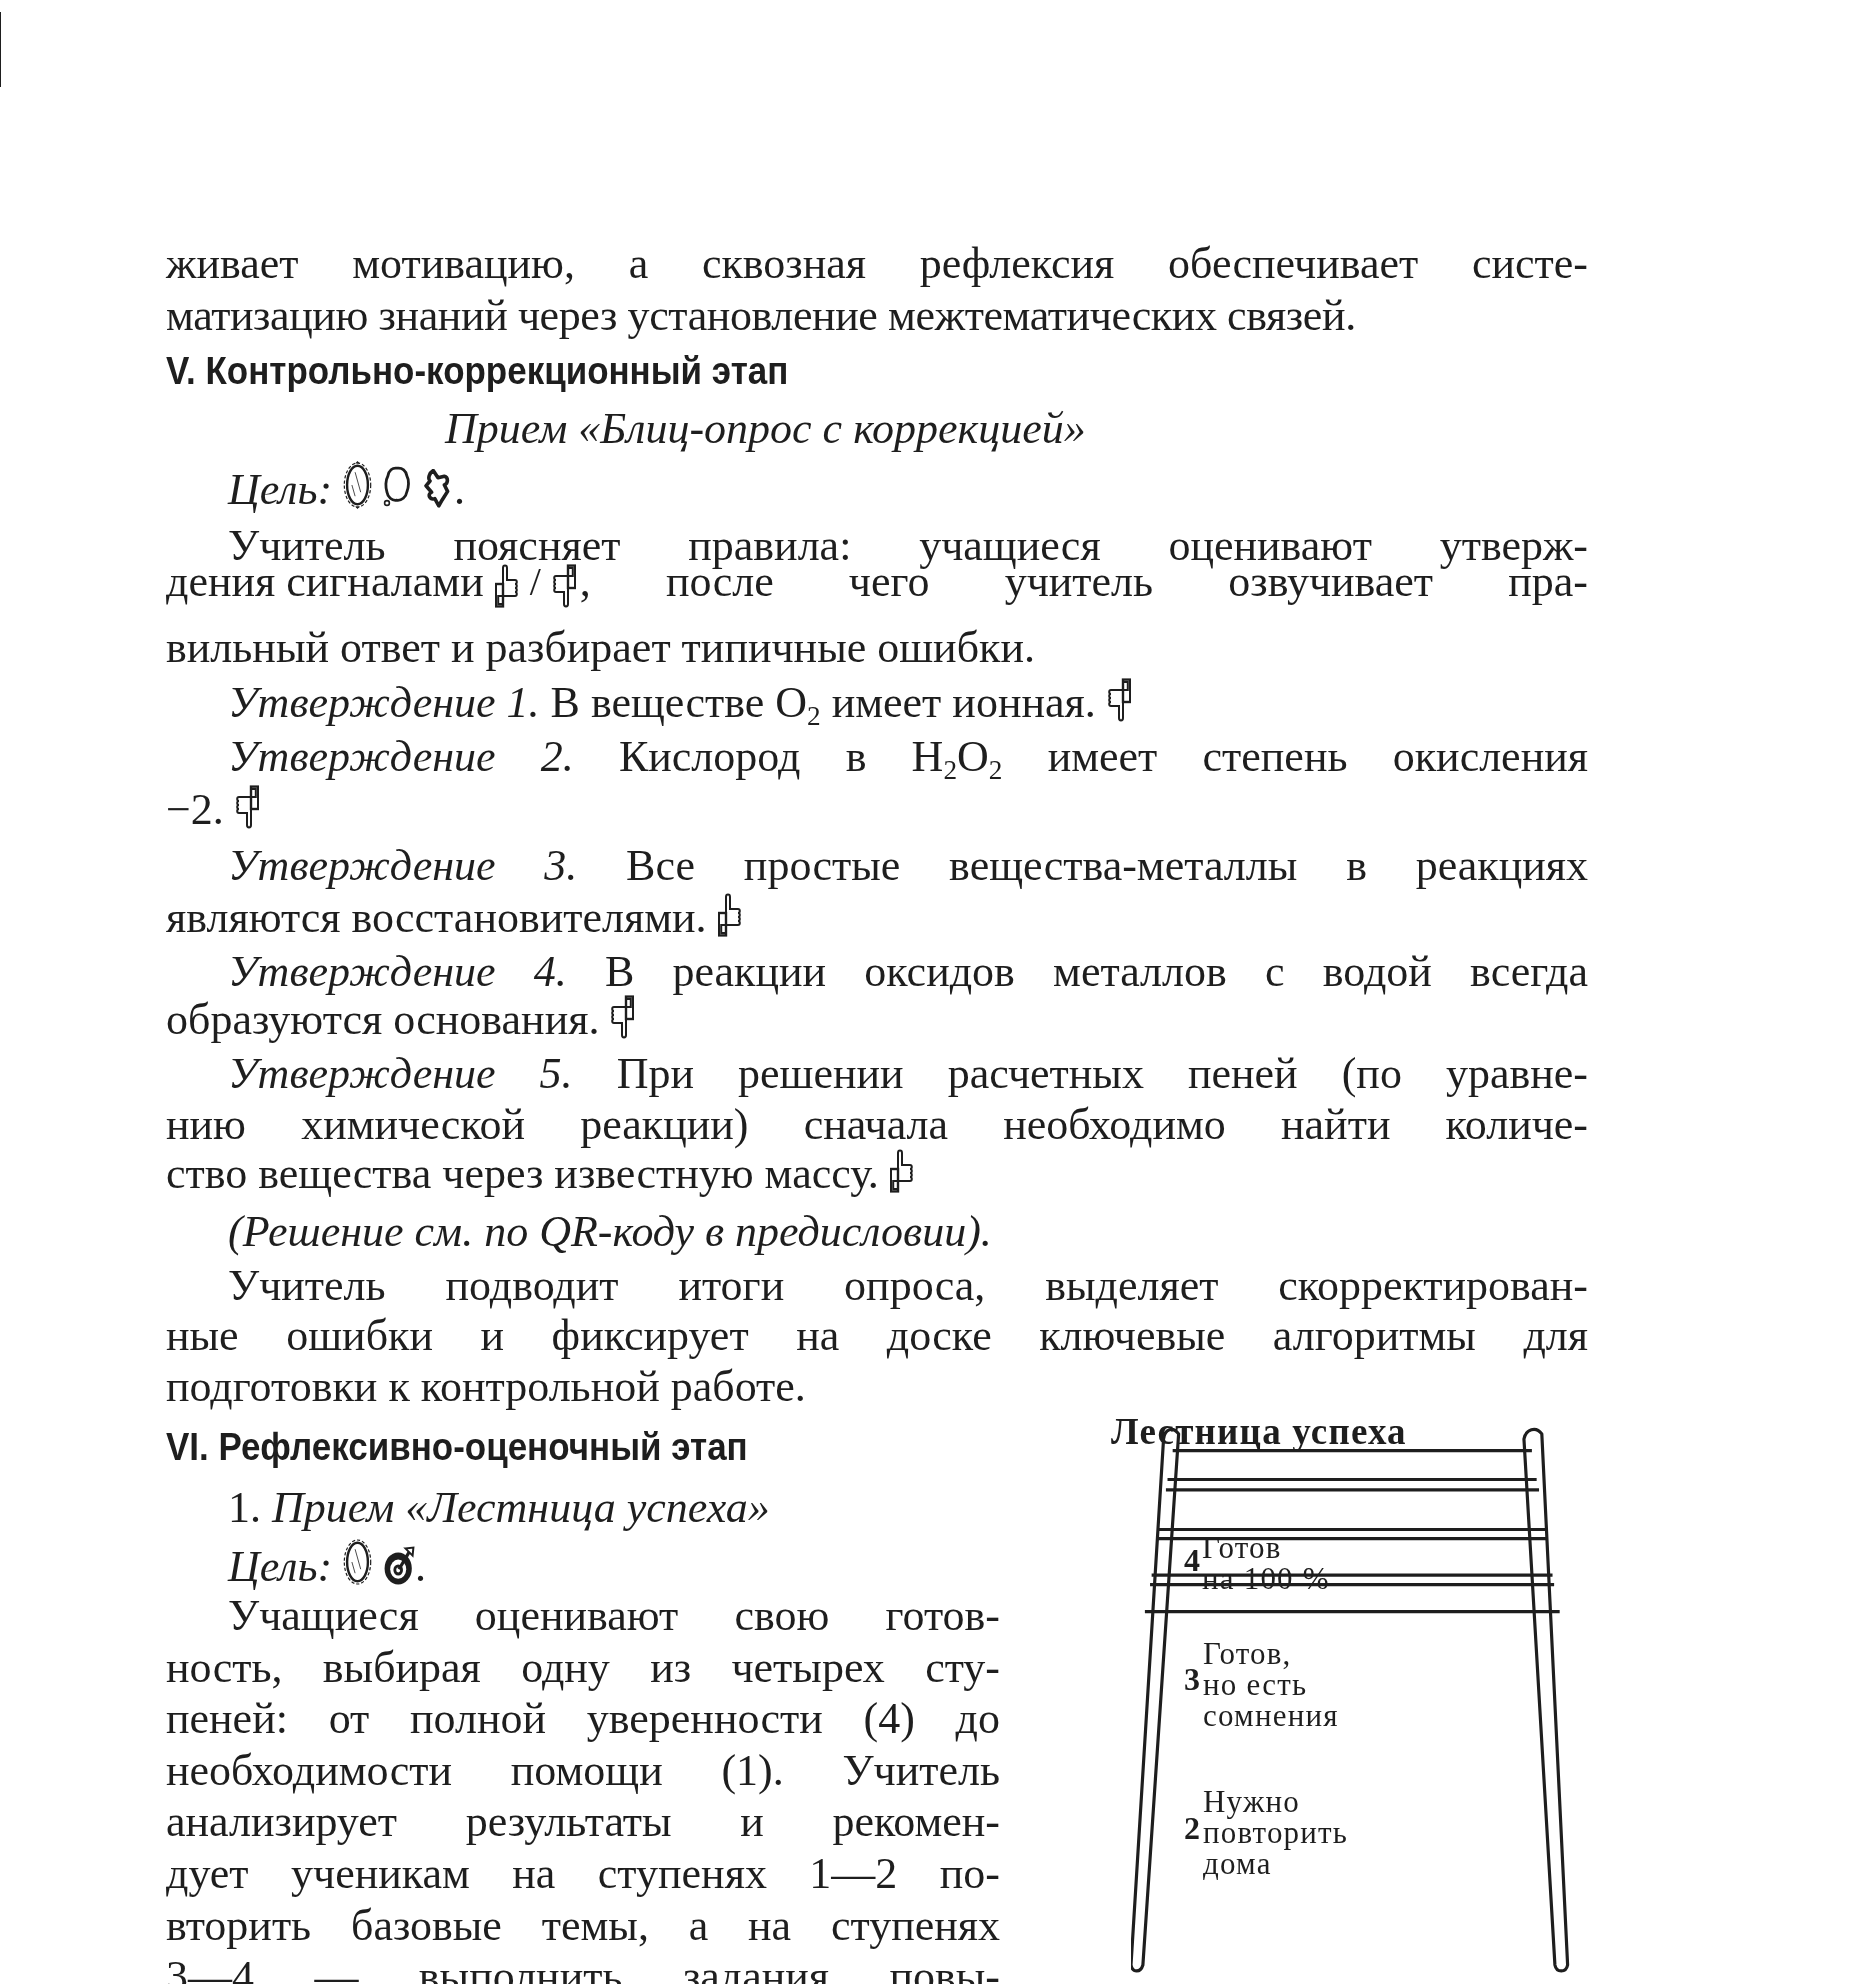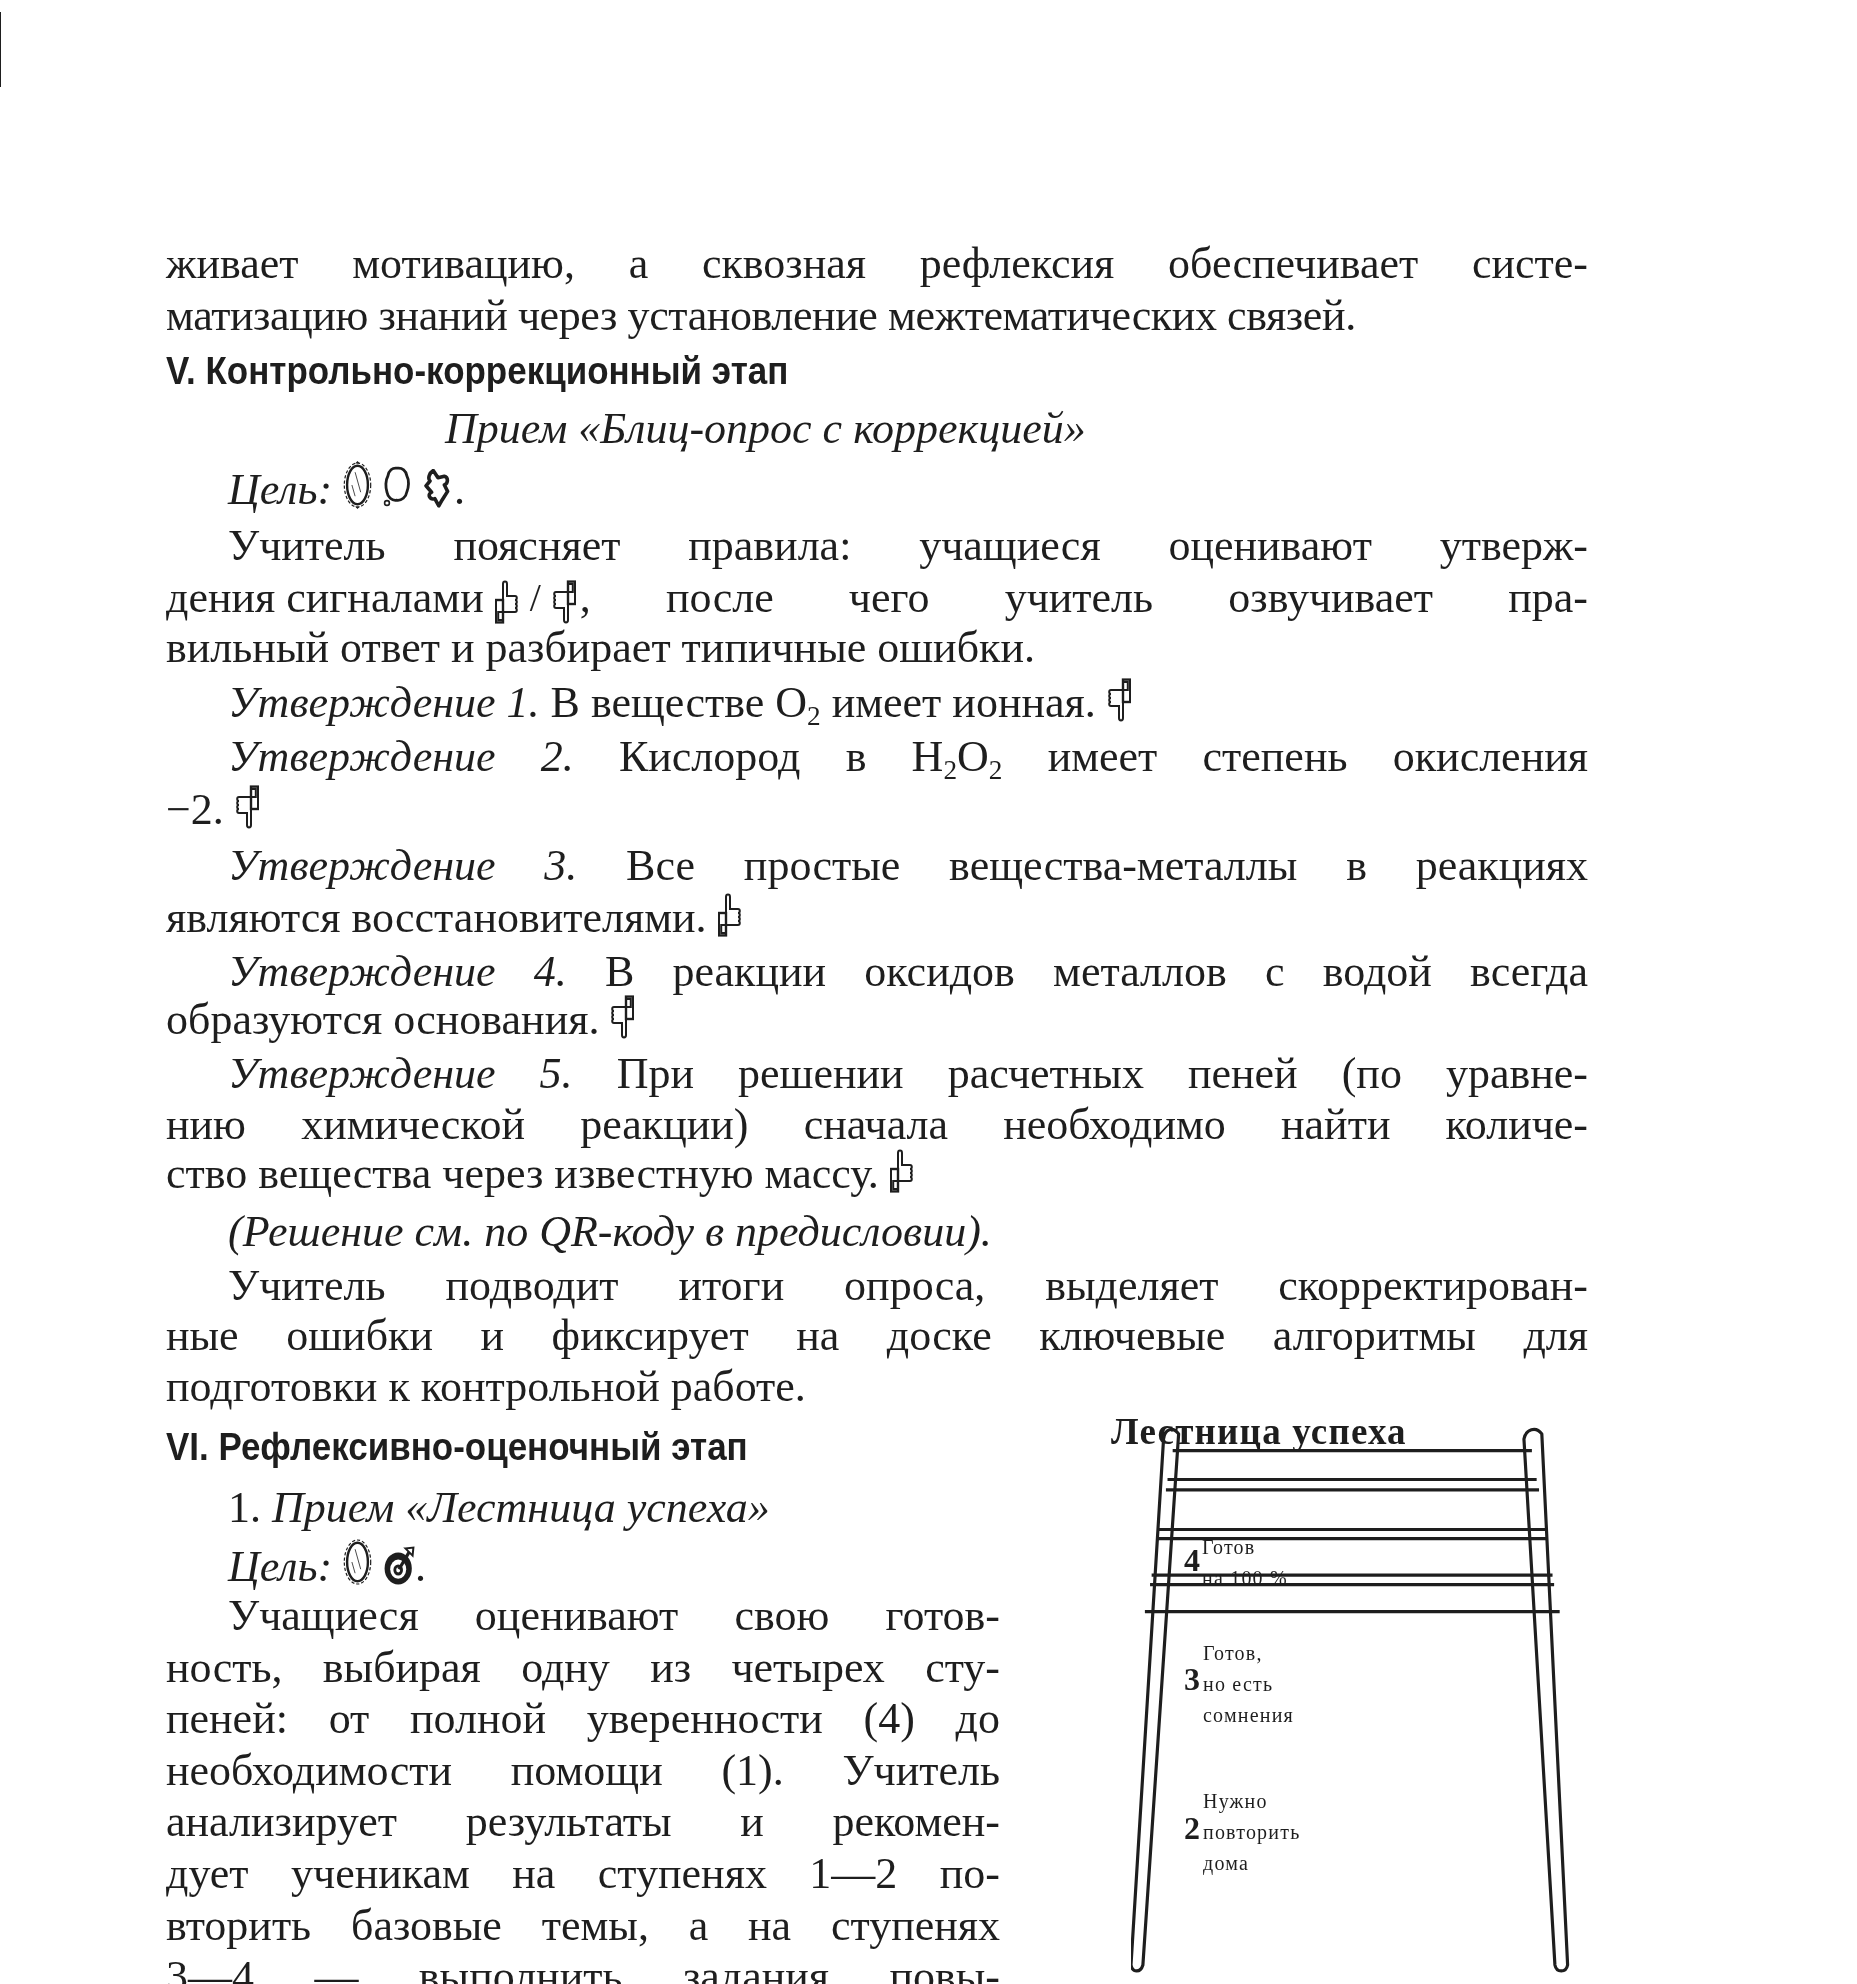--- a/index.html
+++ b/index.html
@@ -12,21 +12,21 @@
   .bi { font-style: italic; font-weight: normal; }
   .h { font-family: "Liberation Sans", "DejaVu Sans", sans-serif; font-weight: bold; font-size: 38px; transform: scaleX(0.92); transform-origin: left; }
   .col { width: 834px; }
   sub { font-size: 0.62em; vertical-align: -0.28em; line-height: 0; }
   .icon { display: inline-block; vertical-align: -0.12em; }
   .icon svg { display: block; }
   #left-edge-mark { position: absolute; left: 0; top: 12px; width: 1.2px; height: 75px; background: #1e1e1e; }
   #ladder { position: absolute; left: 1131px; top: 1409px; width: 516px; height: 715px; }
   .ladder-title { position: absolute; left: 1111px; top: 1410px; font-family: "Liberation Serif", "DejaVu Serif", serif; font-weight: bold; font-size: 37px; letter-spacing: 1.2px; }
   .step-num { position: absolute; font-family: "Liberation Serif", "DejaVu Serif", serif; font-weight: bold; font-size: 32px; }
-  .step-text { position: absolute; font-family: "Liberation Serif", "DejaVu Serif", serif; font-size: 20px; line-height: 31px; letter-spacing: 1.2px; }
+  .step-text { position: absolute; font-family: "Liberation Serif", "DejaVu Serif", serif; font-size: 31px; line-height: 31px; letter-spacing: 1.2px; }
 </style>
 </head>
 <body>
 
 <div id="left-edge-mark"></div>
 
 <div class="line serif just" style="top:238px">живает мотивацию, а сквозная рефлексия обеспечивает систе-</div>
 <div class="line serif" style="top:290px; letter-spacing:-0.4px">матизацию знаний через установление межтематических связей.</div>
 
 <div class="line h" style="top:345px">V. Контрольно-коррекционный этап</div>
@@ -50,21 +50,21 @@
       </svg>
   </span>
   <span class="icon">
     <svg width="32" height="40" viewBox="0 0 80 100">
         <path d="M28 4 L40 22 L56 18 C66 20 66 36 56 40 L64 56 L50 78 L42 92 L32 74 C20 78 12 64 24 58 L10 42 L20 30 C14 24 18 10 28 4 Z" fill="none" stroke="#1e1e1e" stroke-width="9" stroke-linejoin="round"></path>
       </svg>
   </span><span>.</span>
 </div>
 
 <div class="line serif just ind" style="top:520px">Учитель поясняет правила: учащиеся оценивают утверж-</div>
-<div class="line serif" style="top:572px; display:flex; justify-content:flex-start; width:1422px">
+<div class="line serif" style="top:556px; display:flex; justify-content:flex-start; width:1422px">
   <span style="display:flex; gap:11px; align-items:flex-end">
     <span>дения сигналами</span>
     <span class="icon">
         <svg width="24" height="44" viewBox="0 0 60 110">
           <path d="M20 50 L20 10 C20 2 30 2 30 10 L30 40 L50 40 C56 40 56 50 50 50 C56 50 56 60 50 60 C56 60 56 70 50 70 C56 70 56 80 50 80 L8 80 L8 100 L20 100 Z" fill="none" stroke="#1e1e1e" stroke-width="5"></path>
           <rect x="2" y="50" width="18" height="56" fill="none" stroke="#1e1e1e" stroke-width="6"></rect>
         </svg>
       </span>
     <span style="font-size:40px">/</span>
     <span class="icon">

